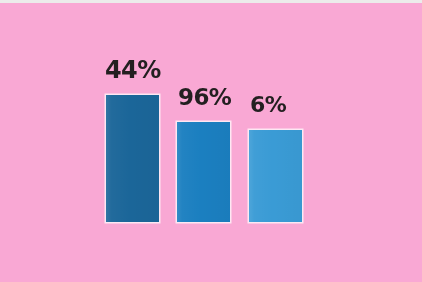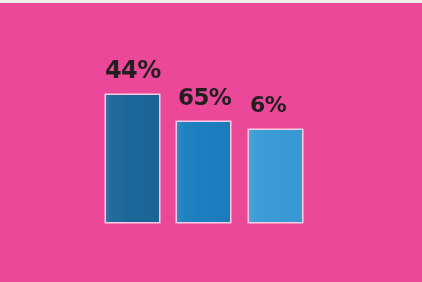--- a/index.html
+++ b/index.html
@@ -72,36 +72,36 @@
     font-weight: bold;
     letter-spacing: -0.6px;
     color: #231f20;
     white-space: nowrap;
     line-height: 1;
   }
 </style>
 </head>
 <body>
 
-<div id="chart-root" style="background: #ec4899;">
+<div id="chart-root" style="background: #f9a8d4;">
   <div class="plot-area">
 
     <div class="bar-group" style="left: 106px; bottom: 60px; width: 53px; height: 127px;">
       <div class="bar" style="width: 53px; height: 127px; background: rgb(27, 102, 153);">
         <div class="bar-inner" style="background-color: transparent;"></div>
       </div>
     </div>
     <div class="bar-label" style="left: 105px; top: 58px; font-size: 24px; color: rgb(35, 31, 32);">44%</div>
 
     <div class="bar-group" style="left: 177px; bottom: 60px; width: 53px; height: 100px;">
       <div class="bar" style="width: 53px; height: 100px; background: rgb(27, 127, 192);">
         <div class="bar-inner" style="background-color: transparent;"></div>
       </div>
     </div>
-    <div class="bar-label" style="left: 178px; top: 86px; font-size: 23px; color: rgb(35, 31, 32);">65%</div>
+    <div class="bar-label" style="left: 178px; top: 86px; font-size: 23px; color: rgb(35, 31, 32);">96%</div>
 
     <div class="bar-group" style="left: 249px; bottom: 60px; width: 53px; height: 92px;">
       <div class="bar" style="width: 53px; height: 92px; background: rgb(58, 155, 213);">
         <div class="bar-inner" style="background-color: transparent;"></div>
       </div>
     </div>
     <div class="bar-label" style="left: 250px; top: 94px; font-size: 22px; color: rgb(35, 31, 32);">6%</div>
 
   </div>
 </div>

